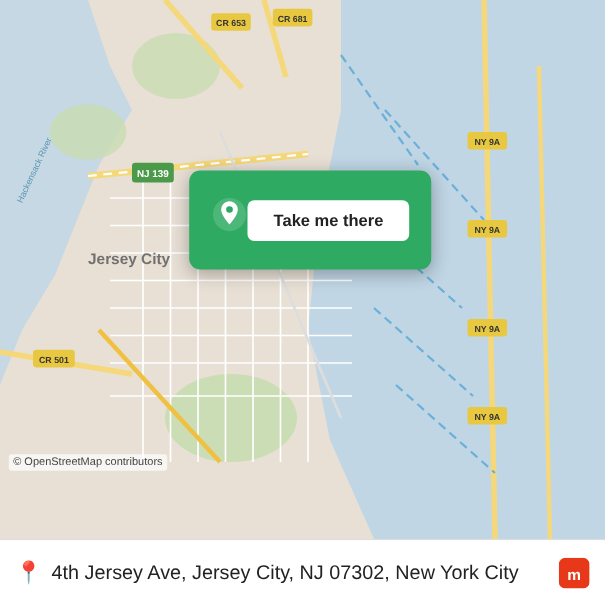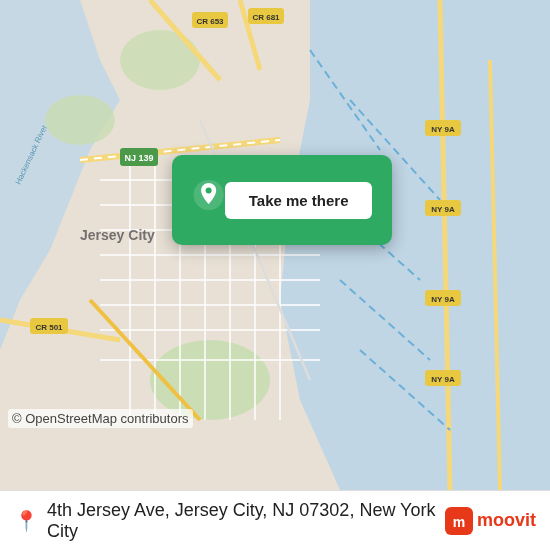--- a/index.html
+++ b/index.html
@@ -68,21 +68,21 @@
       align-items: center;
       padding: 0 14px;
       border-top: 1px solid #ddd;
       gap: 8px;
     }
 
     #openstreetmap-attribution {
       position: absolute;
       bottom: 62px;
       left: 8px;
-      font-size: 13px;
+      font-size: 10px;
       color: #444;
       background: rgba(255,255,255,0.7);
       padding: 2px 4px;
       border-radius: 3px;
     }
 
     #address-text {
       font-size: 18px;
       color: #222;
       flex: 1;
@@ -203,15 +203,14 @@
 </div>
 
 <div id="bottom-bar">
   <span style="font-size:20px; color:#e8381a;">📍</span>
   <span id="address-text">4th Jersey Ave, Jersey City, NJ 07302, New York City</span>
   <div id="moovit-logo">
     <svg id="moovit-icon" viewBox="0 0 28 28" xmlns="http://www.w3.org/2000/svg">
       <rect width="28" height="28" rx="6" fill="#e8381a"></rect>
       <text x="14" y="20" text-anchor="middle" font-size="14" fill="white" font-weight="bold">m</text>
     </svg>
-    <span id="moovit-label">moovit</span>
   </div>
 </div>
 
 </body></html>

